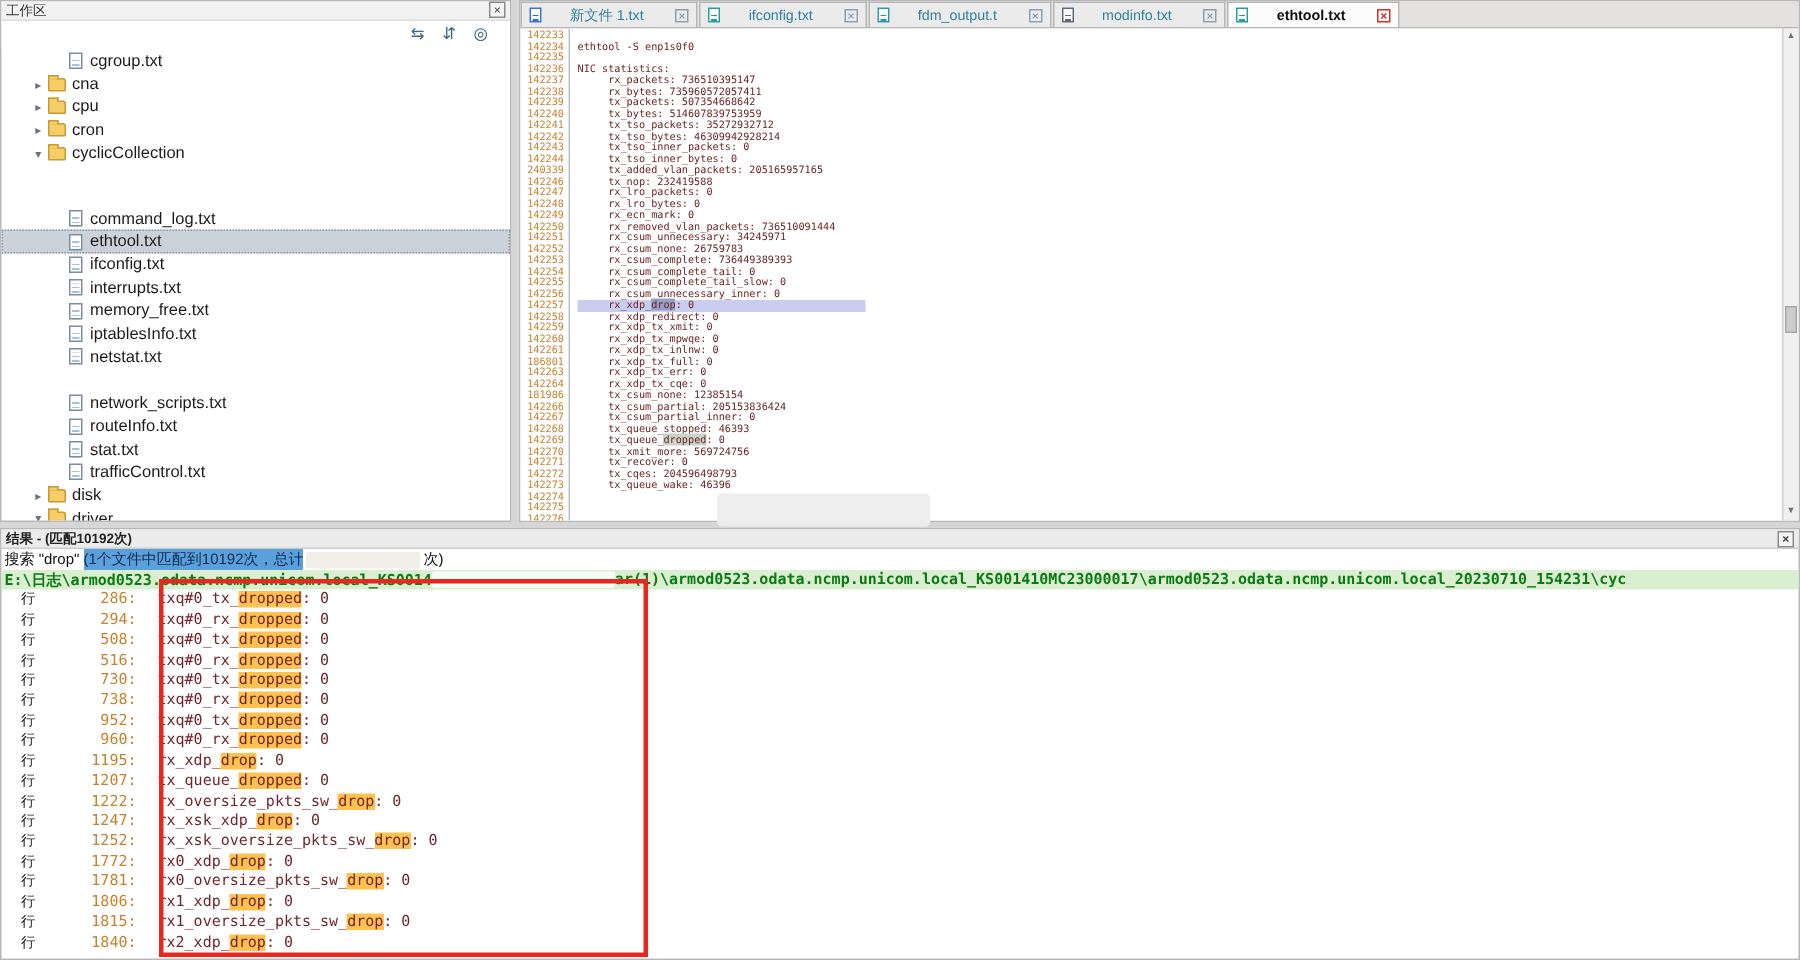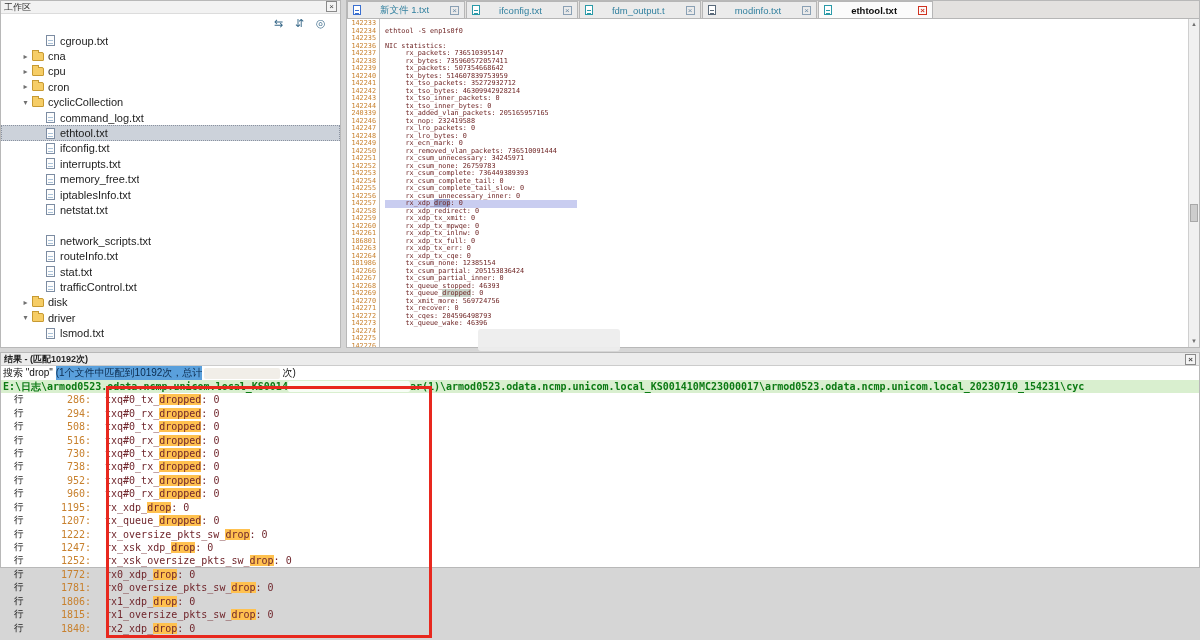--- a/index.html
+++ b/index.html
@@ -44,21 +44,21 @@
   .code-line.current { background:#c9cdf0; width:192px; }
   .match-current { background:#989fc8; }
   .match-marked { background:#c9d4c9; }
 
   .editor-scrollbar { position:absolute; right:0; top:18px; bottom:0; width:11px; background:#f0f0f0; border-left:1px solid #cfcfcf; }
   .sb-arrow { height:11px; font-size:6px; color:#707070; text-align:center; line-height:11px; }
   .sb-arrow.down { position:absolute; bottom:0; left:0; right:0; }
   .sb-thumb { position:absolute; left:1px; right:1px; top:185px; height:18px; background:#cdcdcd; border:1px solid #a8a8a8; }
 
   
-  .results-panel { position:absolute; left:0; top:352px; width:1200px; height:216px; background:#ffffff; border:1px solid #b8b8b8; }
+  .results-panel { position:absolute; left:0; top:352px; width:1200px; height:288px; background:#ffffff; border:1px solid #b8b8b8; }
   .results-titlebar { height:13px; background:#ececec; border-bottom:1px solid #cccccc; display:flex; align-items:center; padding:0 3px; font-size:9px; font-weight:bold; color:#222; }
   .results-titlebar .t { flex:1; white-space:nowrap; overflow:hidden; }
   .summary-line { height:14px; display:flex; align-items:center; padding-left:2px; font-size:10px; color:#101010; white-space:pre; }
   .sel { background:#5aa0dc; color:#0b2b4e; }
   .blur-inline { display:inline-block; width:76px; height:11px; background:#f1eee8; border-radius:2px; flex:none; margin:0 2px; }
   .path-line { height:13px; background:#d9efcf; display:flex; align-items:center; padding-left:2px; white-space:pre; overflow:hidden;
     font-family:"DejaVu Sans Mono", monospace; font-size:10px; font-weight:bold; color:#0c7a14; }
   .blur-green { display:inline-block; width:122px; height:11px; background:rgba(249,253,247,0.95); border-radius:2px; flex:none; }
   .rows { overflow:hidden; }
   .result-row { height:13.45px; display:flex; align-items:center; font-size:10px; white-space:pre; }
@@ -106,21 +106,21 @@
         <div class="tree-row" style="padding-left: 18px;">
           <span class="tree-arrow">▸</span>
           <span class="icon-folder"></span>
           <span class="tree-label">cron</span>
         </div>
         <div class="tree-row" style="padding-left: 18px;">
           <span class="tree-arrow">▾</span>
           <span class="icon-folder"></span>
           <span class="tree-label">cyclicCollection</span>
         </div>
-        <div class="tree-row" style="padding-left: 32px;">
+        <div class="tree-row" style="padding-left: 32px; margin-top: 28px;">
           <span class="tree-arrow"></span>
           <span class="icon-file"></span>
           <span class="tree-label">command_log.txt</span>
         </div>
         <div class="tree-row selected" style="padding-left: 32px;">
           <span class="tree-arrow"></span>
           <span class="icon-file"></span>
           <span class="tree-label">ethtool.txt</span>
         </div>
         <div class="tree-row" style="padding-left: 32px;">

